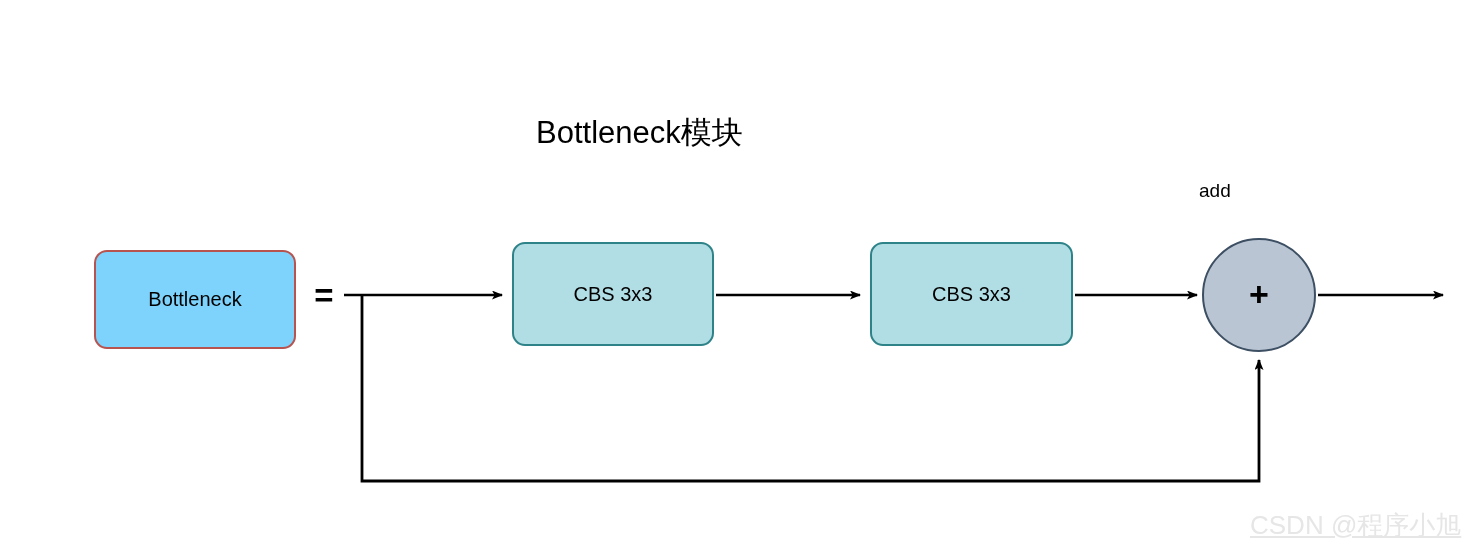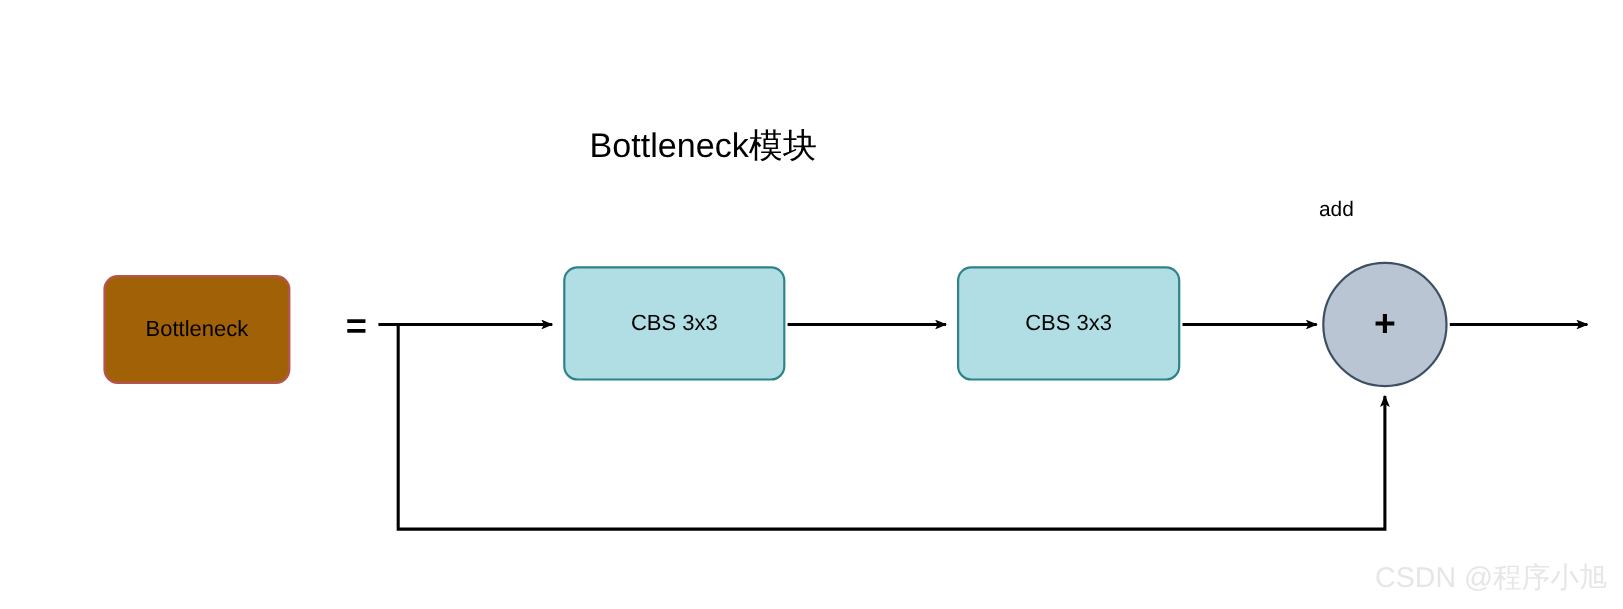--- a/index.html
+++ b/index.html
@@ -51,23 +51,23 @@
   }
   .node-label {
     font-size: 20px;
     color: #000000;
     white-space: nowrap;
   }
 
   .box-bottleneck {
     left: 94px;
     top: 250px;
-    width: 170px;
+    width: 202px;
     height: 99px;
-    background: #a16207;
+    background: #7dd3fc;
     border: 2px solid #b85450;
   }
   .box-cbs1 {
     left: 512px;
     top: 242px;
     width: 202px;
     height: 104px;
     background: #b1dee5;
     border: 2px solid #2e8389;
   }
@@ -129,20 +129,21 @@
 
   
   .watermark {
     position: absolute;
     left: 1250px;
     top: 508px;
     font-size: 26px;
     color: #e6e6e6;
     white-space: nowrap;
     user-select: none;
+    text-decoration: underline;
   }
 </style>
 </head>
 <body>
 
 <div id="canvas">
 
   <svg id="edges" viewBox="0 0 1475 554" width="1475" height="554">
     <defs>
       <marker id="arrowhead" markerWidth="11" markerHeight="9" refX="10" refY="4.5" orient="auto" markerUnits="userSpaceOnUse">

